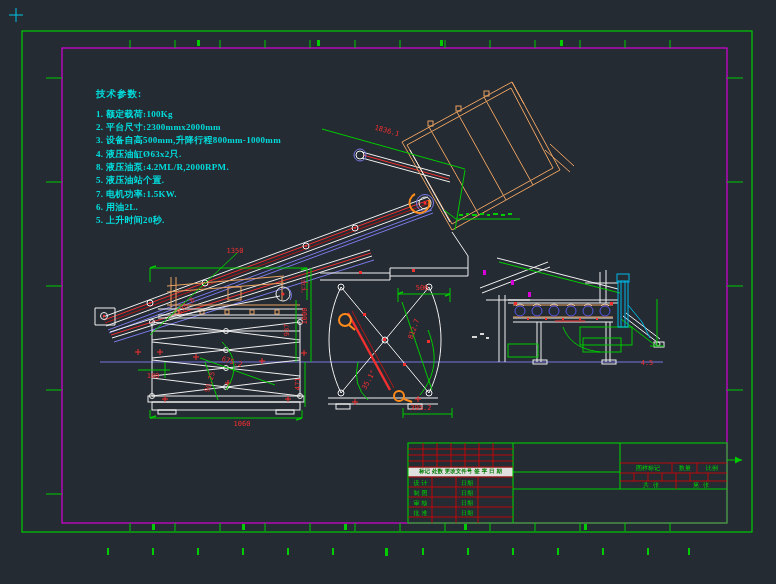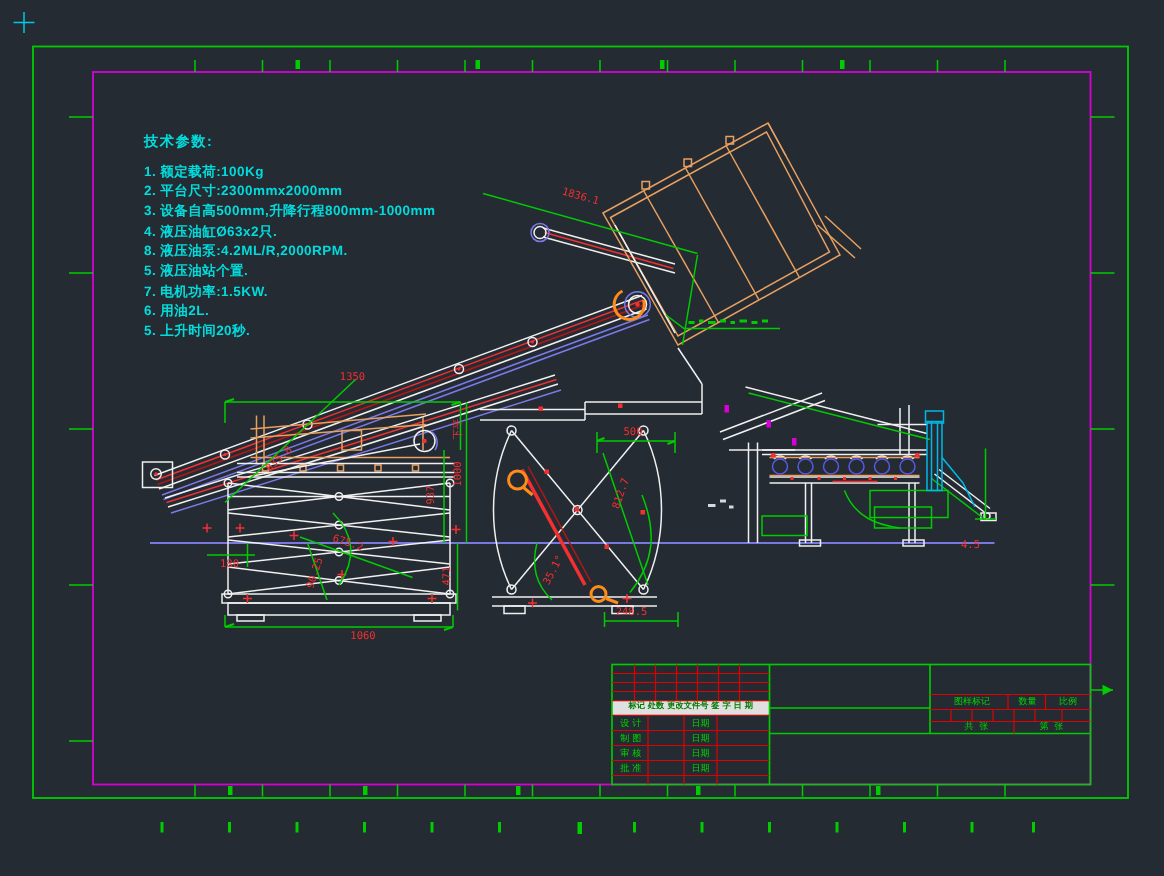--- a/index.html
+++ b/index.html
@@ -2,21 +2,21 @@
 <html><head>
 <meta charset="utf-8">
 <style>
   html,body{margin:0;padding:0;background:#252b33;}
   #stage{position:relative;width:776px;height:584px;background:#252b33;overflow:hidden;
          font-family:"DejaVu Sans",sans-serif;}
   #stage svg{position:absolute;left:0;top:0;}
   .lbl{position:absolute;color:#f23030;font-family:"DejaVu Sans Mono","Liberation Mono",monospace;
        font-size:7px;line-height:8px;text-align:center;transform-origin:center;white-space:pre;}
   .tech{position:absolute;left:96px;top:90px;color:#00dcdc;
-        font-family:Liberation Sans, sans-serif;font-weight:bold;
+        font-family:Liberation Serif, serif;font-weight:bold;
         font-size:9px;line-height:9px;white-space:pre;}
   .tech .t-title{position:absolute;left:0;top:0;font-size:9.5px;letter-spacing:1px;}
   .tech .t-item{position:absolute;left:0;white-space:pre;letter-spacing:.3px;}
   .tb-txt{position:absolute;color:#00d800;font-size:6px;line-height:7px;text-align:center;
           font-family:"DejaVu Sans","Liberation Sans",sans-serif;white-space:pre;}
   .tb-hdr{color:#007a00;font-weight:bold;}
 </style>
 </head>
 <body>
 
@@ -366,21 +366,21 @@
 <div class="lbl" style="left:166px;top:302px;width:40px;transform:rotate(-43deg)">835.8</div>
 <div class="lbl" style="left:140px;top:372px;width:26px">180</div>
 <div class="lbl" style="left:220px;top:420px;width:44px">1060</div>
 <div class="lbl" style="left:283px;top:380px;width:30px;transform:rotate(-90deg)">471</div>
 <div class="lbl" style="left:272px;top:326px;width:30px;transform:rotate(-90deg)">937</div>
 <div class="lbl" style="left:288px;top:312px;width:34px;transform:rotate(-90deg)">1000</div>
 <div class="lbl" style="left:292px;top:282px;width:26px;transform:rotate(-90deg)">下平</div>
 <div class="lbl" style="left:402px;top:284px;width:40px">500</div>
 <div class="lbl" style="left:394px;top:325px;width:40px;transform:rotate(-71deg)">812.7</div>
 <div class="lbl" style="left:352px;top:376px;width:34px;transform:rotate(-62deg)">35.1°</div>
-<div class="lbl" style="left:399px;top:404px;width:44px">248.5</div>
+<div class="lbl" style="left:399px;top:404px;width:44px">395.2</div>
 <div class="lbl" style="left:212px;top:358px;width:40px;transform:rotate(18deg)">675.2</div>
 <div class="lbl" style="left:192px;top:378px;width:36px;transform:rotate(-72deg)">90.25</div>
 <div class="lbl" style="left:361px;top:127px;width:52px;transform:rotate(16deg)">1836.1</div>
 <div class="lbl" style="left:636px;top:359px;width:22px">4.5</div>
 
 <div class="tb-txt tb-hdr" style="left:408px;top:468px;width:105px;font-size:5.5px">标记 处数 更改文件号 签 字 日 期</div>
 
 <div class="tb-txt" style="left:409px;top:479px;width:23px">设 计</div>
 <div class="tb-txt" style="left:457px;top:479px;width:20px">日期</div>
 <div class="tb-txt" style="left:409px;top:489px;width:23px">制 图</div>

